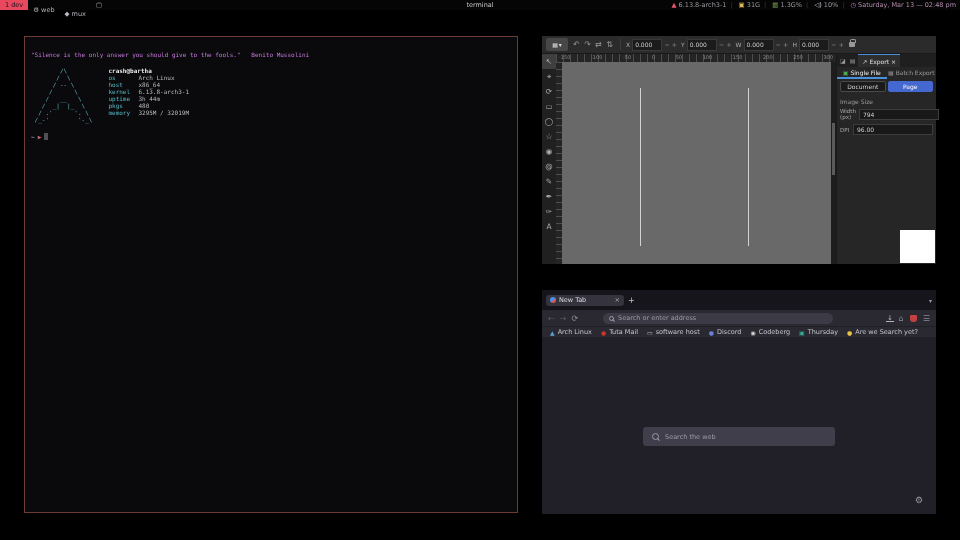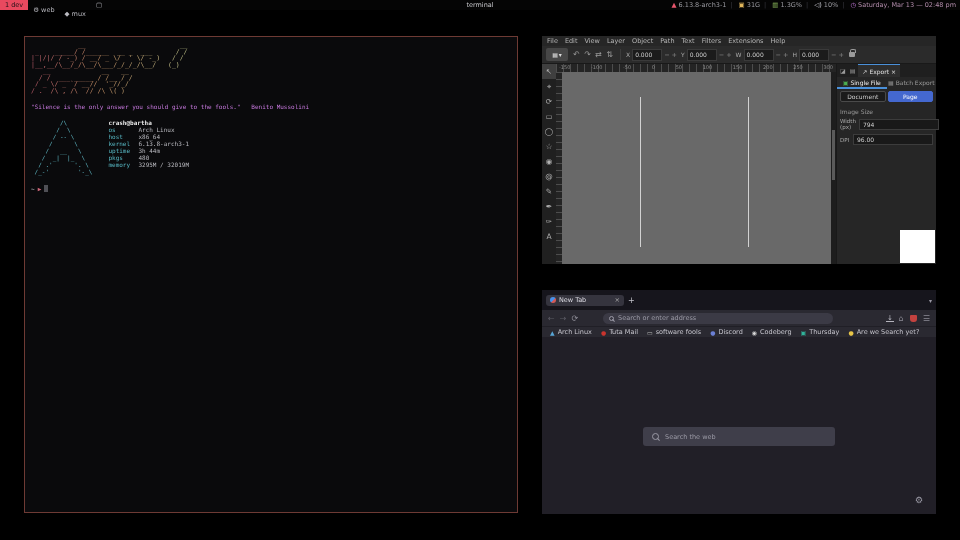--- a/index.html
+++ b/index.html
@@ -168,28 +168,20 @@
       <span class="seg-text" style="color: rgb(154, 154, 160);">10%</span>
     </span>
       <span class="status-seg">
       <span class="seg-icon" style="color: rgb(198, 120, 221);">◷</span>
       <span class="seg-text" style="color: rgb(180, 142, 173);">Saturday, Mar 13 — 02:48 pm</span>
     </span>
     </div>
 </div>
 
 <div class="terminal">
-  <pre class="banner">            __                        __
- _    _____/ /______  __ _  ___      / /
-| |/|/ / -_) / __/ _ \/  ' \/ -_)   / /
-|__,__/\__/_/\__/\___/_/_/_/\__/   (_)
-   __             __   __
-  / /  ___ _____ / /__ / /
- / _ \/ _ `/ __//  '_//_/
-/_.__/\_,_/\__//_/\_\(_)</pre>
   <div class="quote">"Silence is the only answer you should give to the fools."   Benito Mussolini</div>
   <div class="fetch">
     <pre class="logo">        /\
        /  \
       / -- \
      /      \
     /   __   \
    /  _|  |_  \
   / .'      '. \
  /_-'        '-_\</pre>
@@ -224,32 +216,20 @@
     </div>
   </div>
   <div class="prompt">
     <span class="ppath">~</span>
     <span class="psym">▶</span>
     <span class="cursor"></span>
   </div>
 </div>
 
 <div class="inkscape">
-  <div class="ink-menubar">
-      <span class="menu-item">File</span>
-      <span class="menu-item">Edit</span>
-      <span class="menu-item">View</span>
-      <span class="menu-item">Layer</span>
-      <span class="menu-item">Object</span>
-      <span class="menu-item">Path</span>
-      <span class="menu-item">Text</span>
-      <span class="menu-item">Filters</span>
-      <span class="menu-item">Extensions</span>
-      <span class="menu-item">Help</span>
-    </div>
   <div class="ink-toolbar">
     <span class="tool-select">
       <span>▦</span>
       <span>▾</span>
     </span>
     <span class="tb-group" style="display:flex">
         <span class="tb-ic">↶</span>
         <span class="tb-ic">↷</span>
         <span class="tb-ic">⇄</span>
         <span class="tb-ic">⇅</span>
@@ -393,21 +373,21 @@
       <span class="bm">
       <span class="bm-ic" style="color: rgb(88, 166, 214);">▲</span>
       <span>Arch Linux</span>
     </span>
       <span class="bm">
       <span class="bm-ic" style="color: rgb(201, 52, 46);">●</span>
       <span>Tuta Mail</span>
     </span>
       <span class="bm">
       <span class="bm-ic" style="color: rgb(184, 184, 184);">▭</span>
-      <span>software fools</span>
+      <span>software host</span>
     </span>
       <span class="bm">
       <span class="bm-ic" style="color: rgb(107, 127, 212);">●</span>
       <span>Discord</span>
     </span>
       <span class="bm">
       <span class="bm-ic" style="color: rgb(216, 216, 216);">◉</span>
       <span>Codeberg</span>
     </span>
       <span class="bm">

